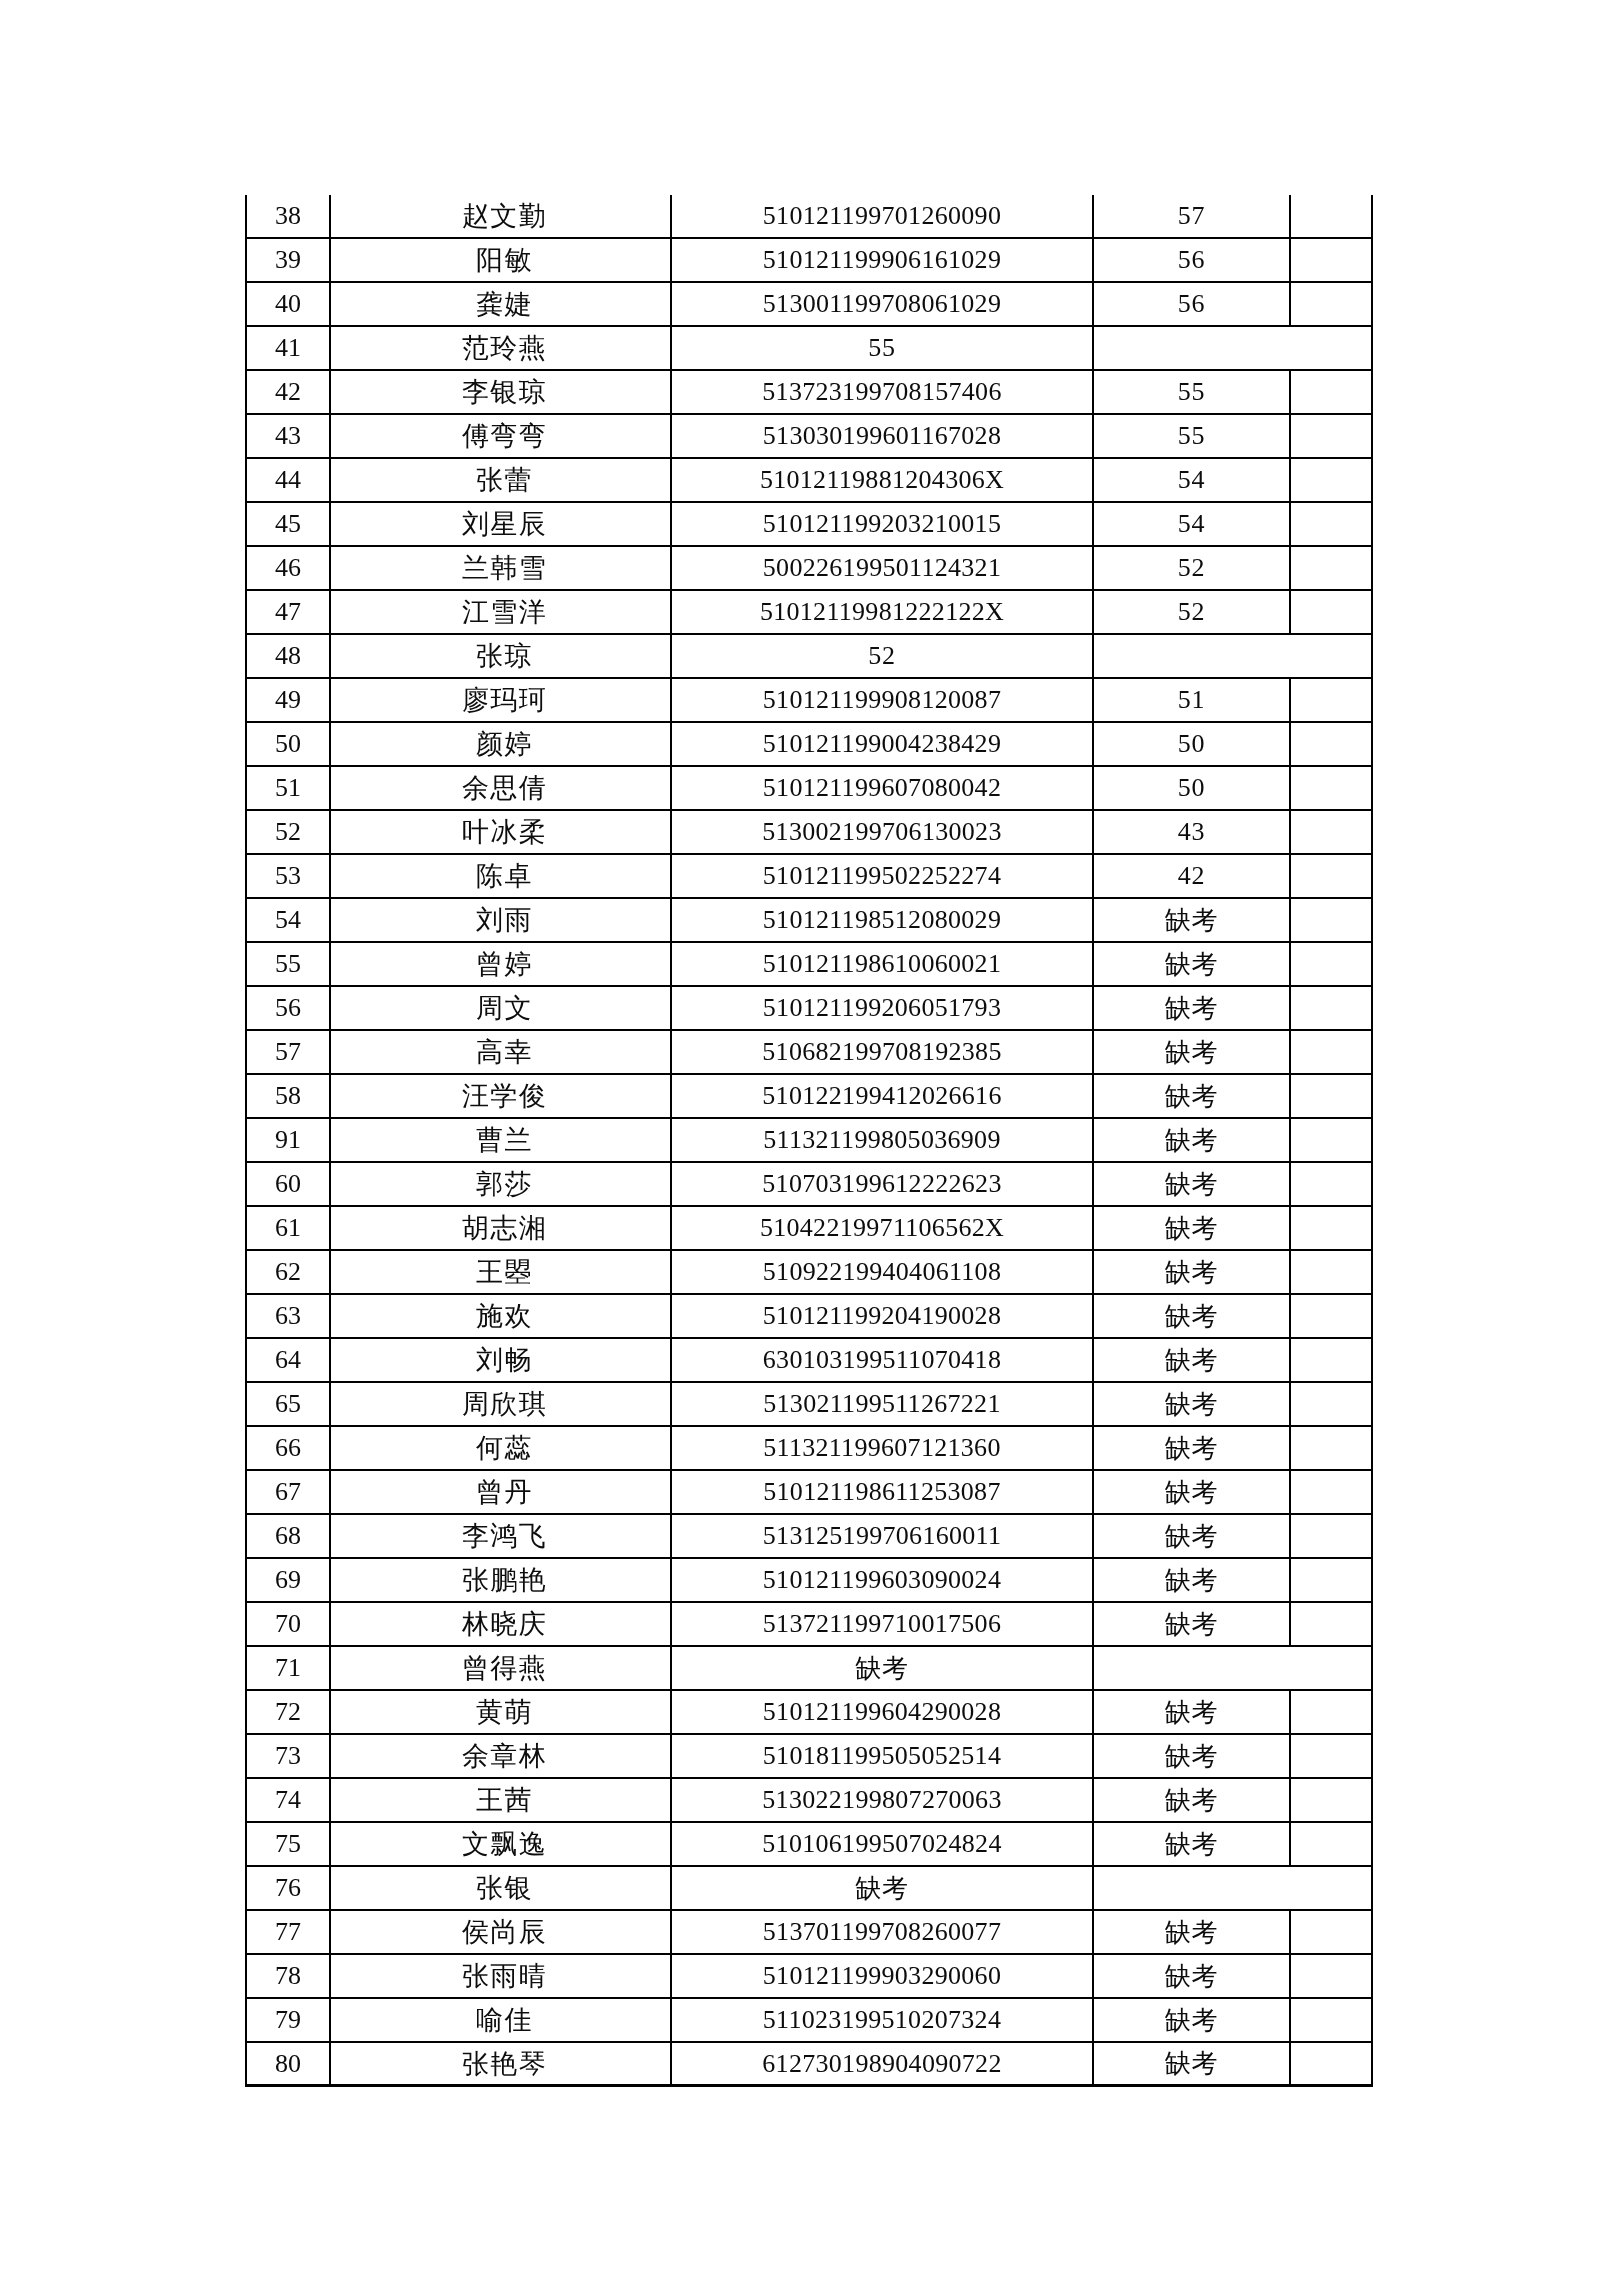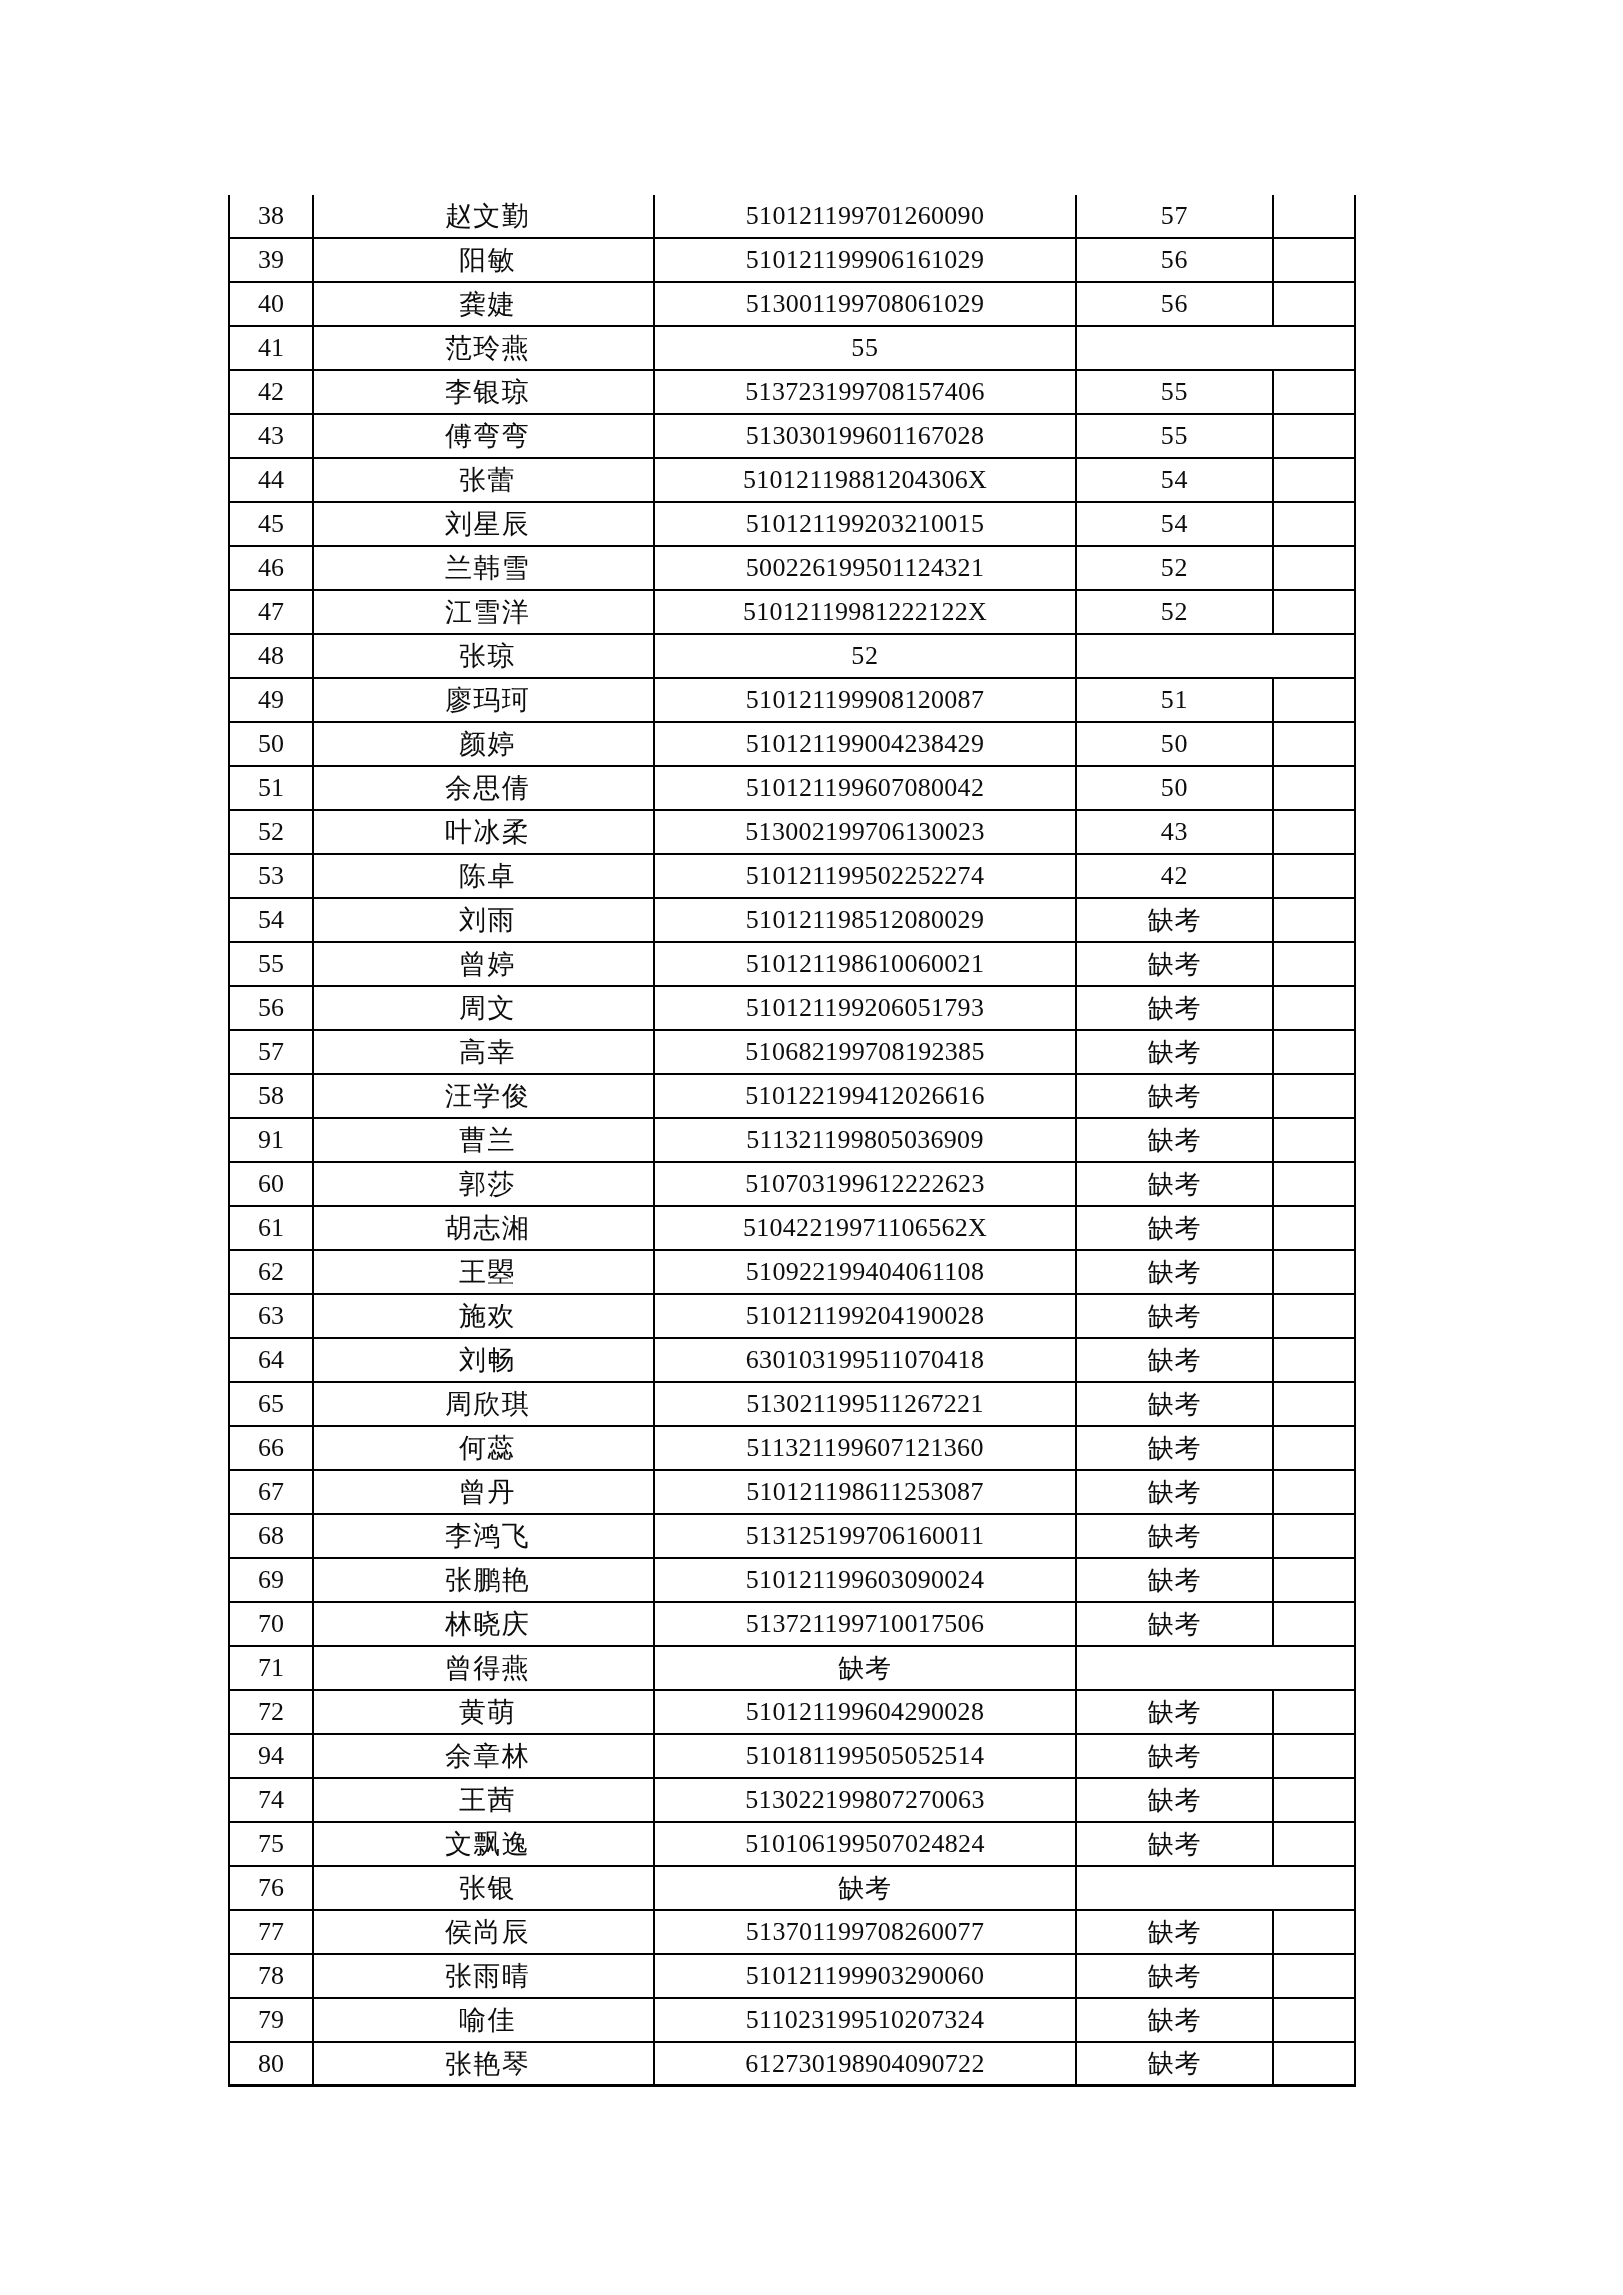--- a/index.html
+++ b/index.html
@@ -12,21 +12,21 @@
     width: 1623px;
     height: 2295px;
     background: #ffffff;
     overflow: hidden;
     font-family: "Liberation Serif", "DejaVu Serif", serif;
     color: #0d0d0d;
   }
   
   .table {
     position: absolute;
-    left: 228px;
+    left: 245px;
     top: 195px;
     width: 1128px;
     box-sizing: border-box;
     border-left: 2px solid #000;
     border-right: 2px solid #000;
   }
   .row {
     display: grid;
     grid-template-columns: 84px 341px 422px 197px 1fr;
     height: 44px;
@@ -343,21 +343,21 @@
 
   <div class="row">
     <div class="cell c-no">72</div>
     <div class="cell c-name">黄萌</div>
     <div class="cell c-id">510121199604290028</div>
     <div class="cell c-score">缺考</div>
     <div class="cell c-remark"></div>
   </div>
 
   <div class="row">
-    <div class="cell c-no">94</div>
+    <div class="cell c-no">73</div>
     <div class="cell c-name">余章林</div>
     <div class="cell c-id">510181199505052514</div>
     <div class="cell c-score">缺考</div>
     <div class="cell c-remark"></div>
   </div>
 
   <div class="row">
     <div class="cell c-no">74</div>
     <div class="cell c-name">王茜</div>
     <div class="cell c-id">513022199807270063</div>

